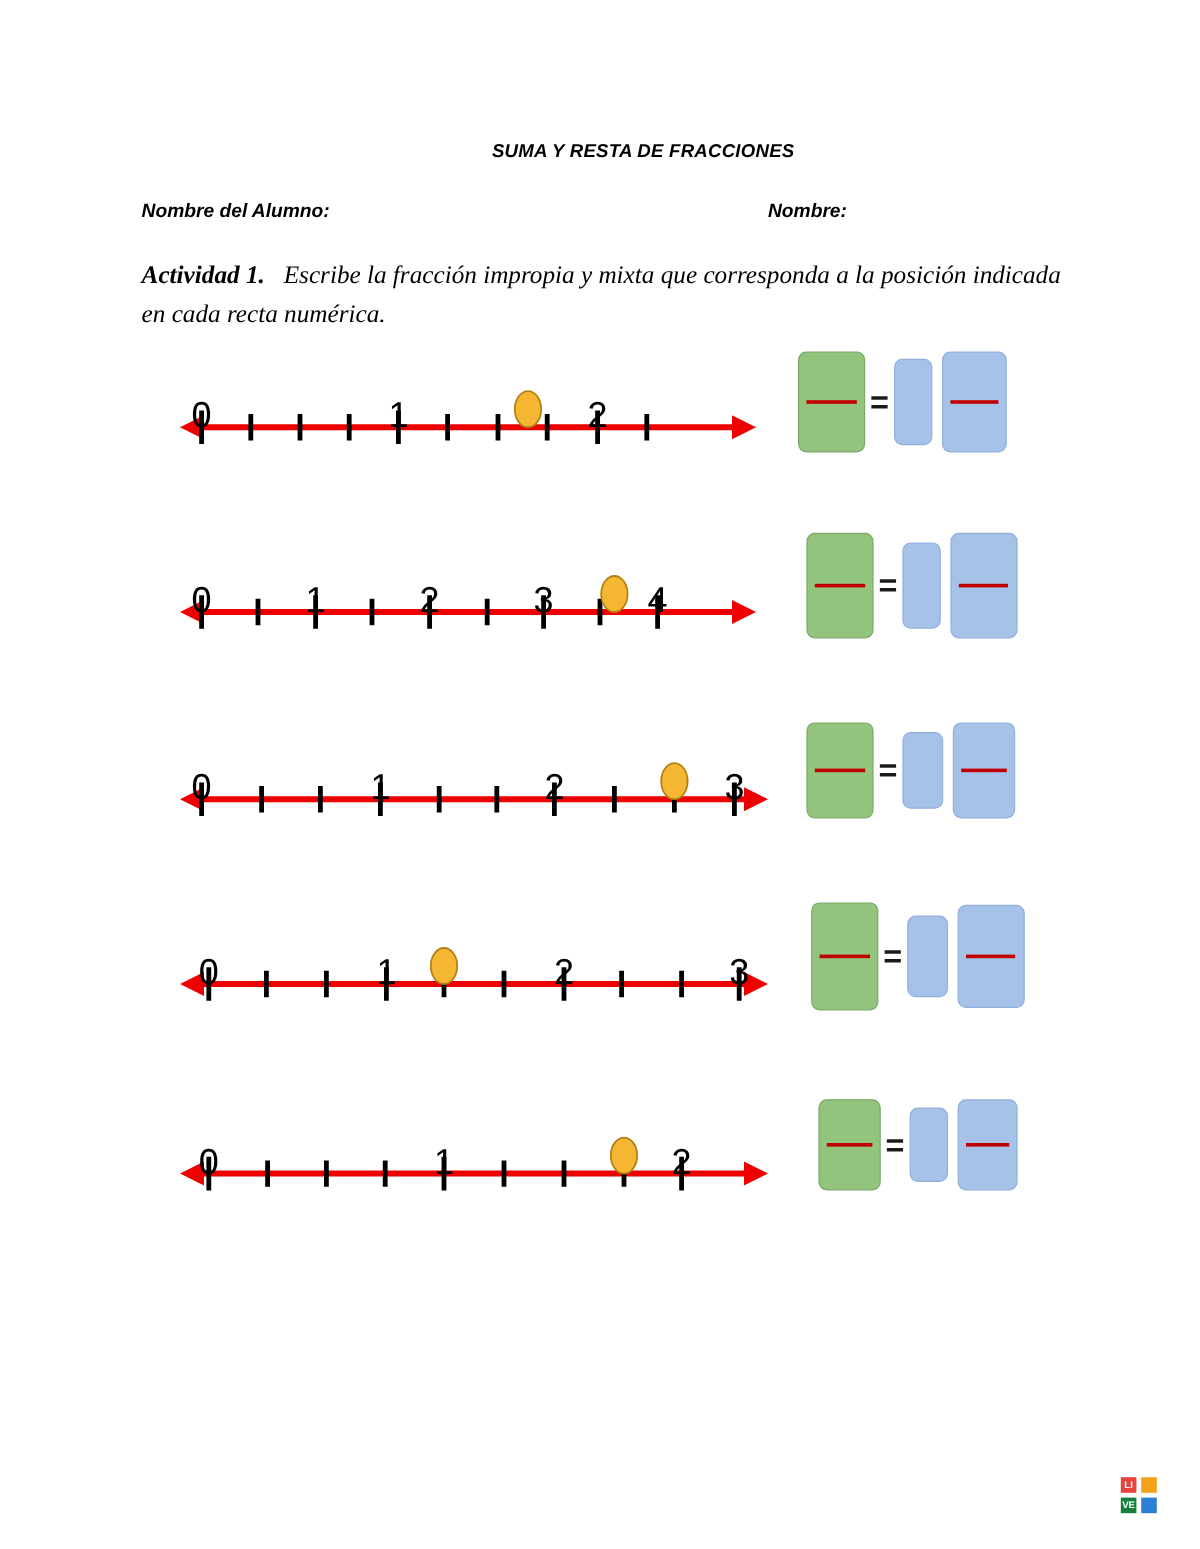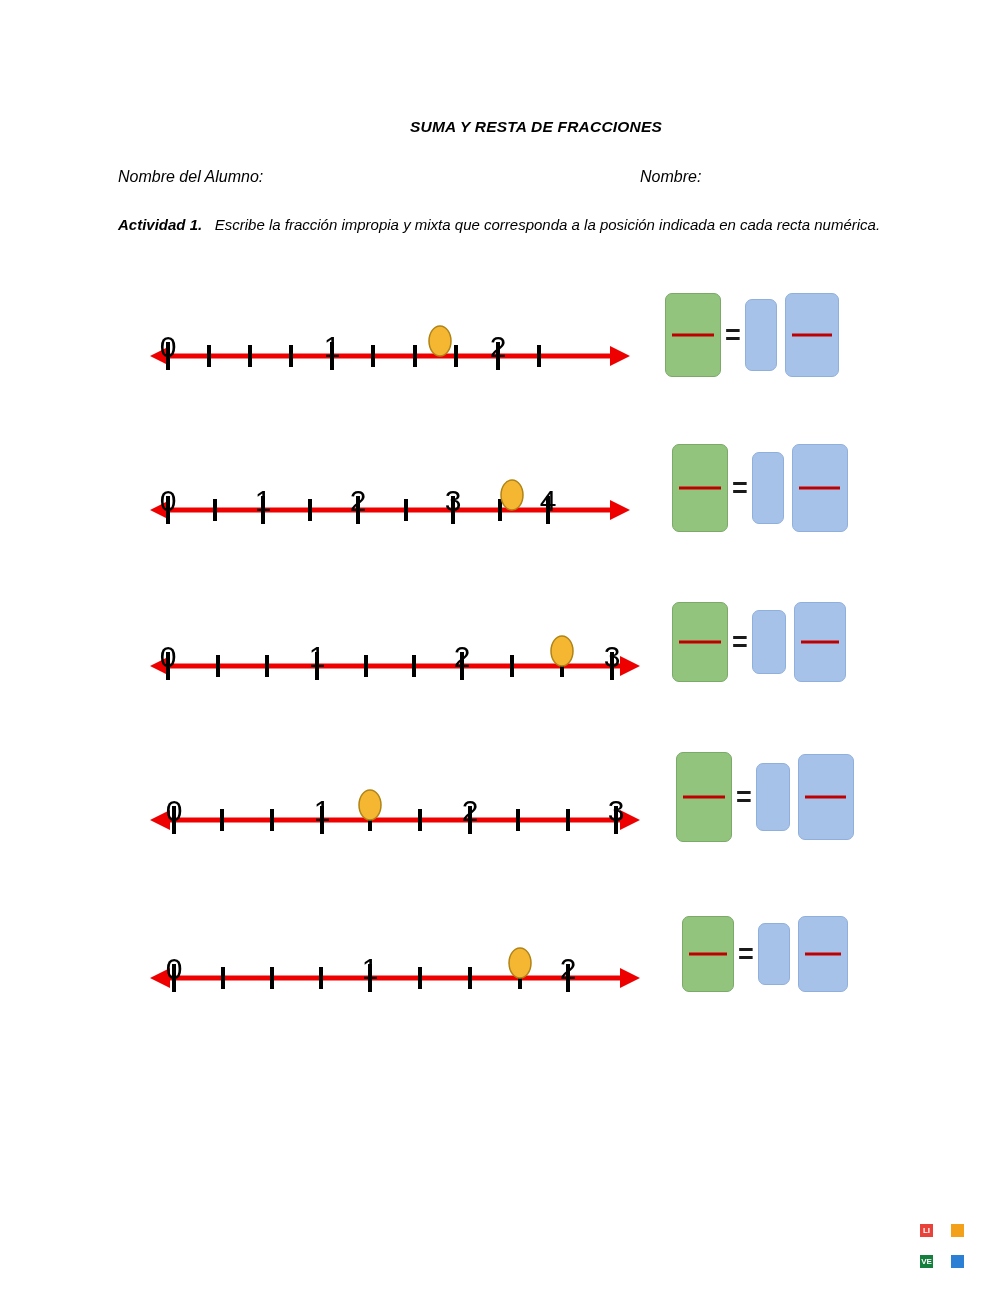--- a/index.html
+++ b/index.html
@@ -33,36 +33,37 @@
     font-style: italic;
     letter-spacing: 0.2px;
     padding-left: 36px;
   }
   .name-row {
     position: absolute;
     top: 168px;
     left: 118px;
     width: 760px;
     font-size: 16px;
-    font-weight: normal;
+    font-weight: bold;
     font-style: italic;
   }
   .name-row .grupo {
     position: absolute;
     left: 522px;
     top: 0;
   }
   .activity {
     position: absolute;
     top: 214px;
     left: 118px;
     width: 775px;
-    font-size: 15px;
+    font-size: 21px;
     font-style: italic;
     line-height: 1.5;
+    font-family: Liberation Serif, serif;
   }
   .activity b {
     font-weight: bold;
   }
 
   
   .row {
     position: absolute;
     left: 0;
     width: 1000px;
@@ -134,21 +135,21 @@
     right: 32px;
     bottom: 28px;
     display: flex;
     align-items: center;
     height: 34px;
   }
   .lw-cube {
     display: grid;
     grid-template-columns: 13px 13px;
     grid-template-rows: 13px 13px;
-    gap: 18px;
+    gap: 4px;
     margin-right: 4px;
   }
   .lw-cube span {
     font-size: 8px;
     font-weight: bold;
     color: #ffffff;
     display: flex;
     align-items: center;
     justify-content: center;
     line-height: 1;

